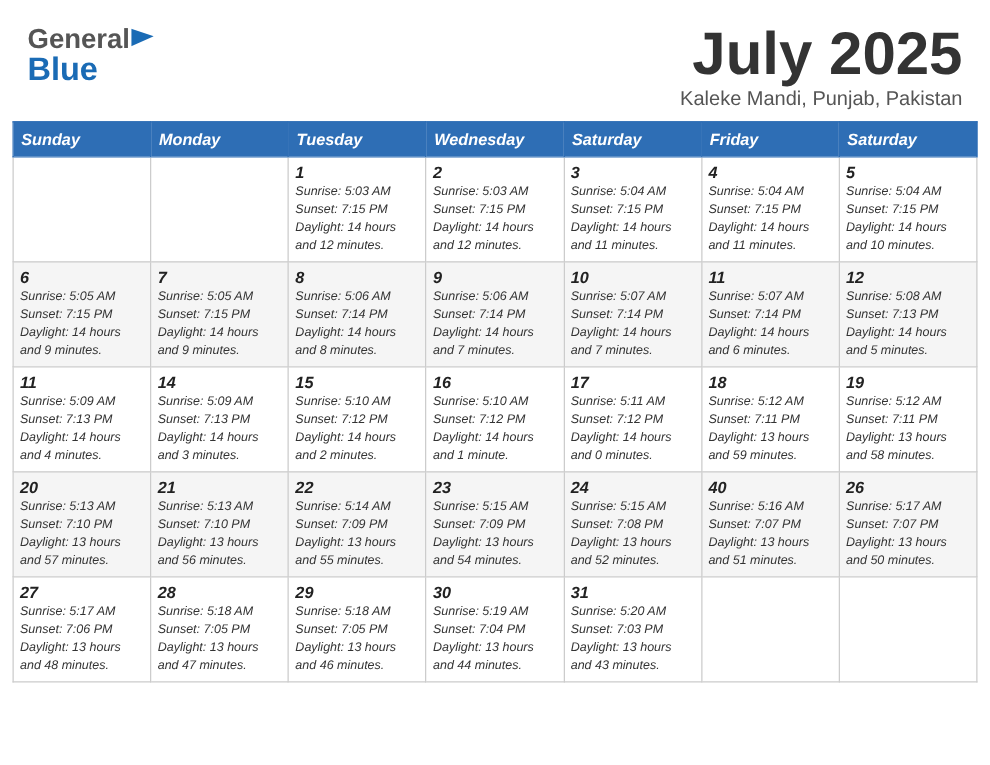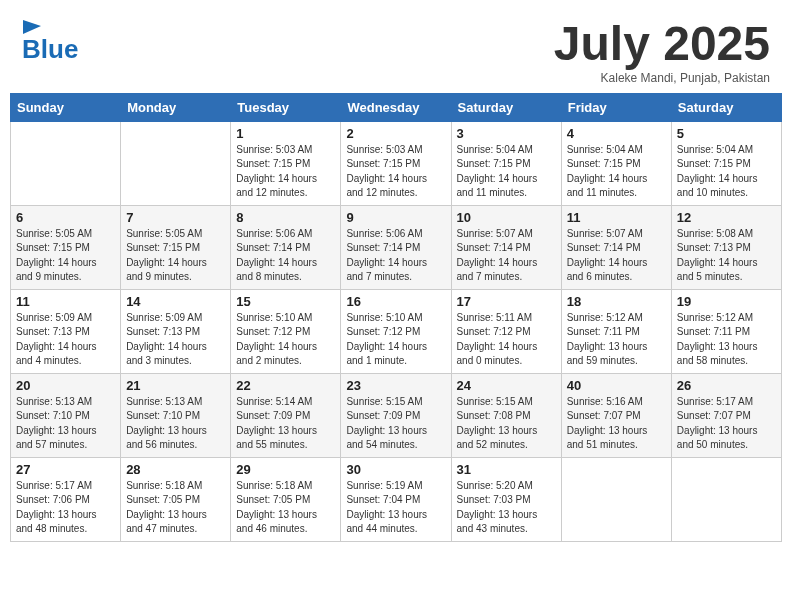--- a/index.html
+++ b/index.html
@@ -24,27 +24,28 @@
     .title-section {
       text-align: right;
     }
     .month-title {
       font-size: 48px;
       font-weight: bold;
       color: #333;
       line-height: 1.1;
     }
     .location-title {
-      font-size: 12px;
+      font-size: 16px;
       color: #555;
     }
     .calendar {
       width: 100%;
       border-collapse: collapse;
       margin-top: 4px;
+      font-style: italic;
     }
     .calendar th {
       background-color: #2e6eb5;
       color: white;
       text-align: left;
       padding: 6px 6px;
       font-size: 13px;
       font-weight: bold;
       border: 1px solid #2e6eb5;
     }
@@ -75,20 +76,21 @@
     .empty-cell {
       background: #f9f9f9;
     }
   </style>
 </head>
 <body>
 
 <div class="header">
   <div class="logo">
     <div style="display:flex; align-items:center; gap:0px;">
+      <span style="font-size:22px; font-weight:bold; color:#555;">General</span>
       <svg width="18" height="22" viewBox="0 0 18 22" style="margin-left:1px; margin-top:-2px;">
         <polygon points="0,4 18,10 0,18" fill="#1a6bb5"></polygon>
       </svg>
     </div>
     <span style="font-size:26px; font-weight:bold; color:#1a6bb5; margin-top:-4px;">Blue</span>
   </div>
   <div class="title-section">
     <div class="month-title">July 2025</div>
     <div class="location-title">Kaleke Mandi, Punjab, Pakistan</div>
   </div>

